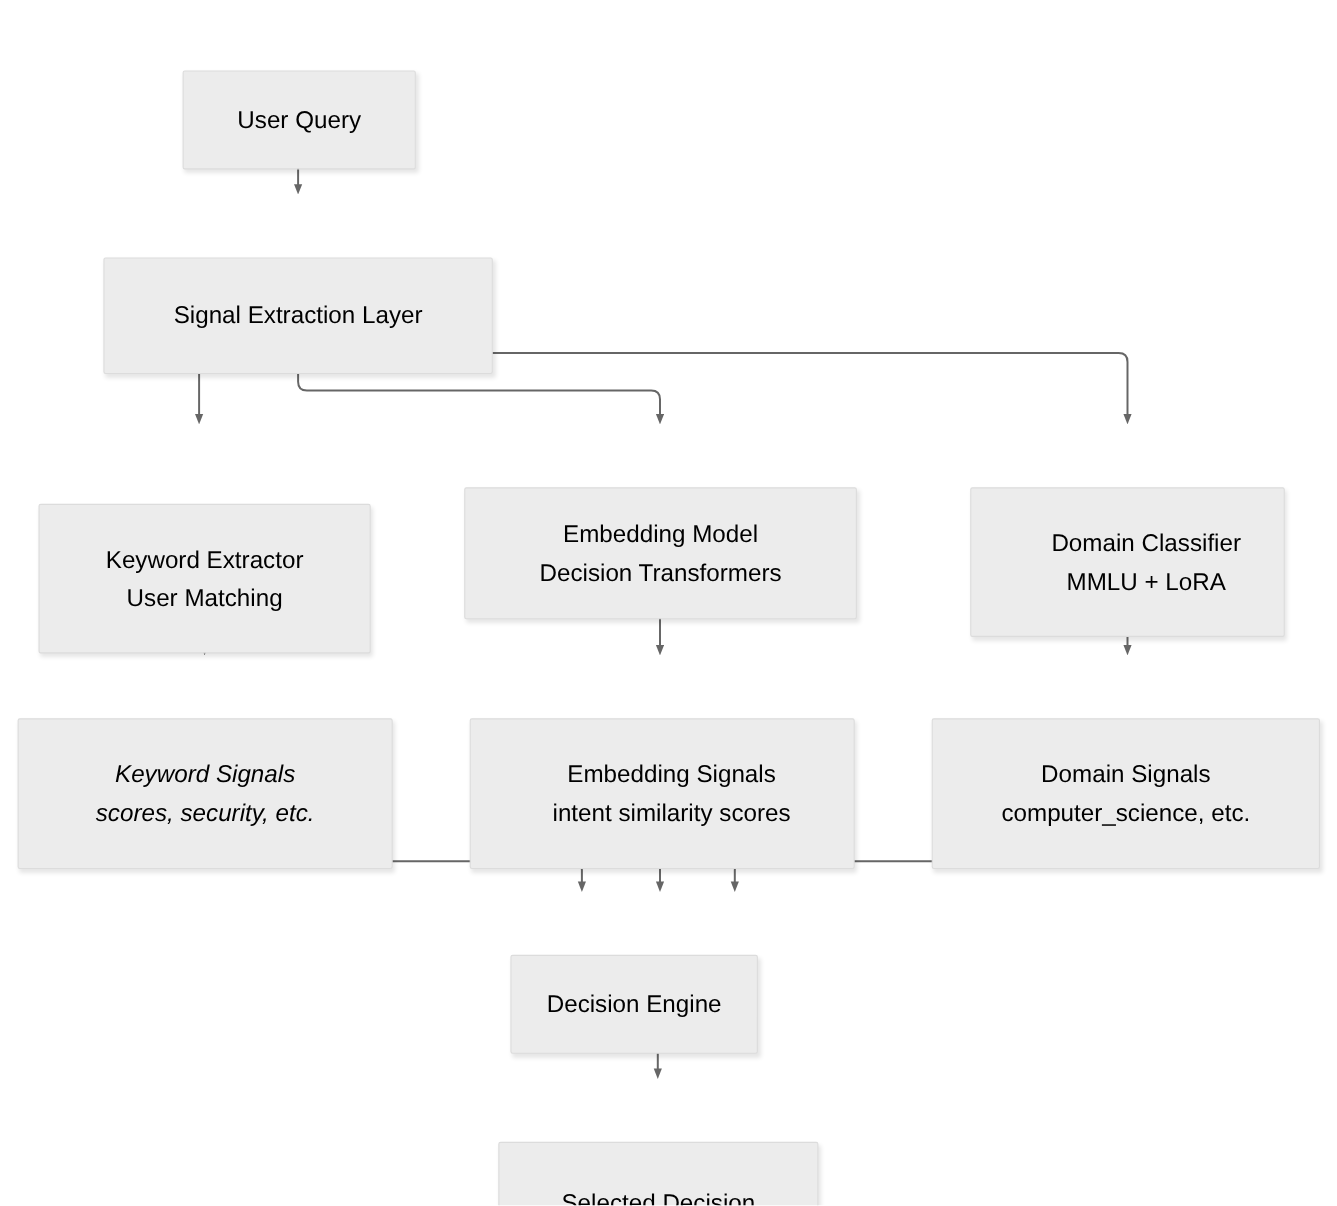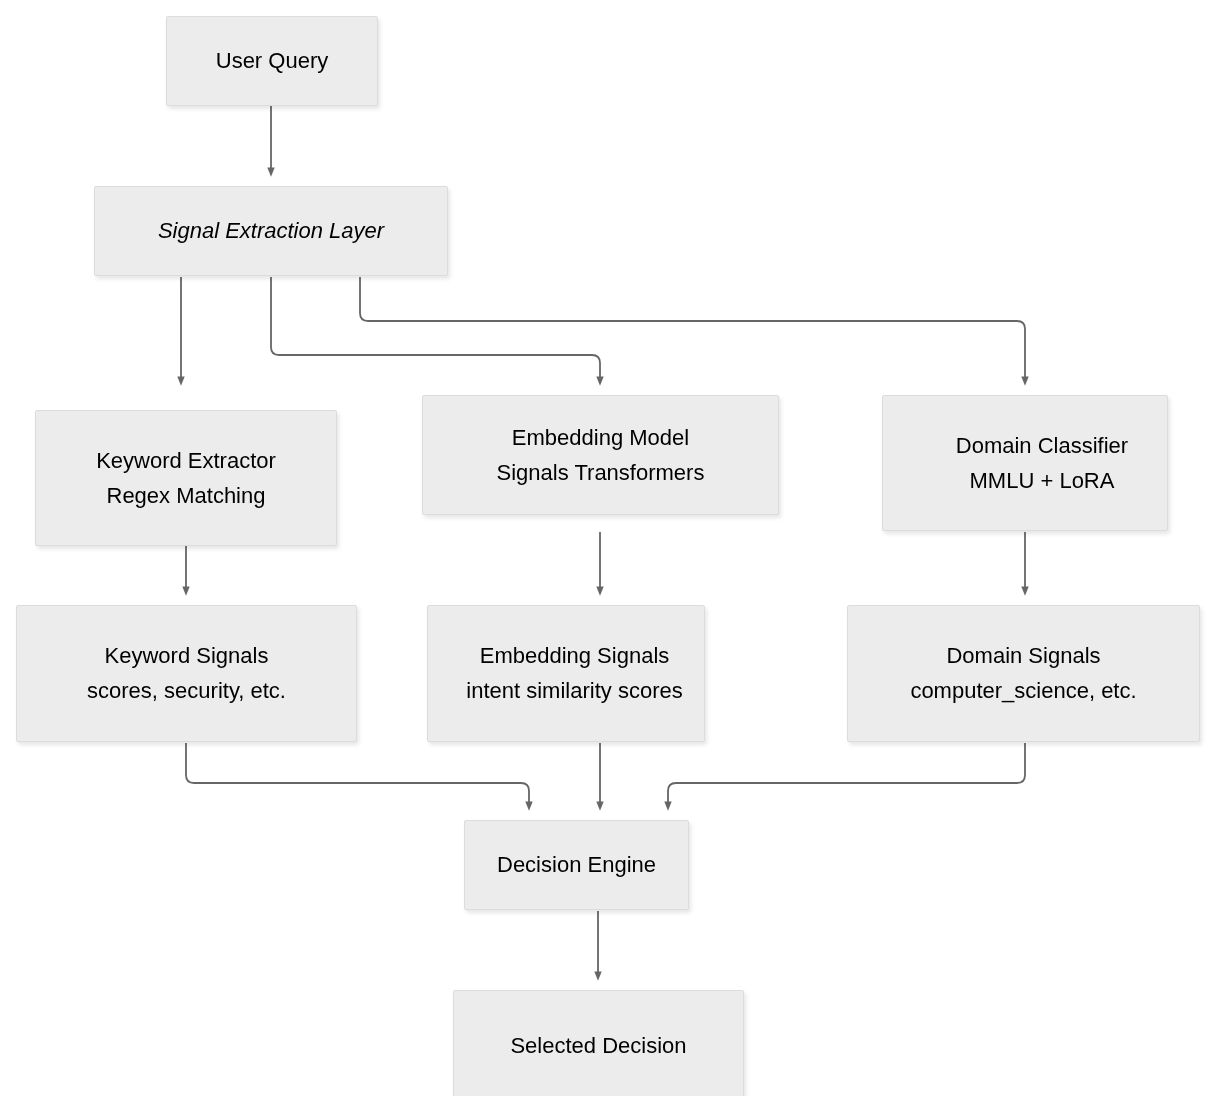--- a/index.html
+++ b/index.html
@@ -35,20 +35,21 @@
     box-shadow: 2px 3px 4px rgba(0,0,0,0.10);
     display: flex;
     flex-direction: column;
     align-items: center;
     justify-content: center;
     color: #000000;
     font-size: 22px;
     line-height: 1.0;
     text-align: left;
     font-family: "Liberation Sans", sans-serif;
+    margin-top: 48px;
   }
   .node .line1 { display: block; }
   .node .line2 { display: block; margin-top: 13px; }
   .node.single { }
 </style>
 </head>
 <body>
 
 <div id="diagram-root">
 
@@ -81,45 +82,45 @@
       <path d="M 1025,743 L 1025,775 Q 1025,783 1017,783 L 676,783 Q 668,783 668,791 L 668,806" marker-end="url(#arrowhead)"></path>
 
       <path d="M 598,911 L 598,976" marker-end="url(#arrowhead)"></path>
     </g>
   </svg>
 
   <div class="node single" style="left:166px; top:16px; width:212px; height:90px;">
     <span class="line1">User Query</span>
   </div>
 
-  <div class="node single" style="left:94px; top:186px; width:354px; height:90px;font-style:italic;">
+  <div class="node single" style="left:94px; top:186px; width:354px; height:106px;">
     <span class="line1">Signal Extraction Layer</span>
   </div>
 
   <div class="node" style="left:35px; top:410px; width:302px; height:136px;">
     <span class="line1">Keyword Extractor</span>
-    <span class="line2">Regex Matching</span>
+    <span class="line2">User Matching</span>
   </div>
 
   <div class="node" style="left:422px; top:395px; width:357px; height:120px;">
     <span class="line1">Embedding Model</span>
-    <span class="line2">Signals Transformers</span>
+    <span class="line2">Decision Transformers</span>
   </div>
 
   <div class="node" style="left:882px; top:395px; width:286px; height:136px;padding-left:34px;">
     <span class="line1">Domain Classifier</span>
     <span class="line2">MMLU + LoRA</span>
   </div>
 
-  <div class="node" style="left:16px; top:605px; width:341px; height:137px;">
+  <div class="node" style="left:16px; top:605px; width:341px; height:137px;font-style:italic;">
     <span class="line1">Keyword Signals</span>
     <span class="line2">scores, security, etc.</span>
   </div>
 
-  <div class="node" style="left:427px; top:605px; width:278px; height:137px;padding-left:17px;">
+  <div class="node" style="left:427px; top:605px; width:350px; height:137px;padding-left:17px;">
     <span class="line1">Embedding Signals</span>
     <span class="line2">intent similarity scores</span>
   </div>
 
   <div class="node" style="left:847px; top:605px; width:353px; height:137px;">
     <span class="line1">Domain Signals</span>
     <span class="line2">computer_science, etc.</span>
   </div>
 
   <div class="node single" style="left:464px; top:820px; width:225px; height:90px;">

